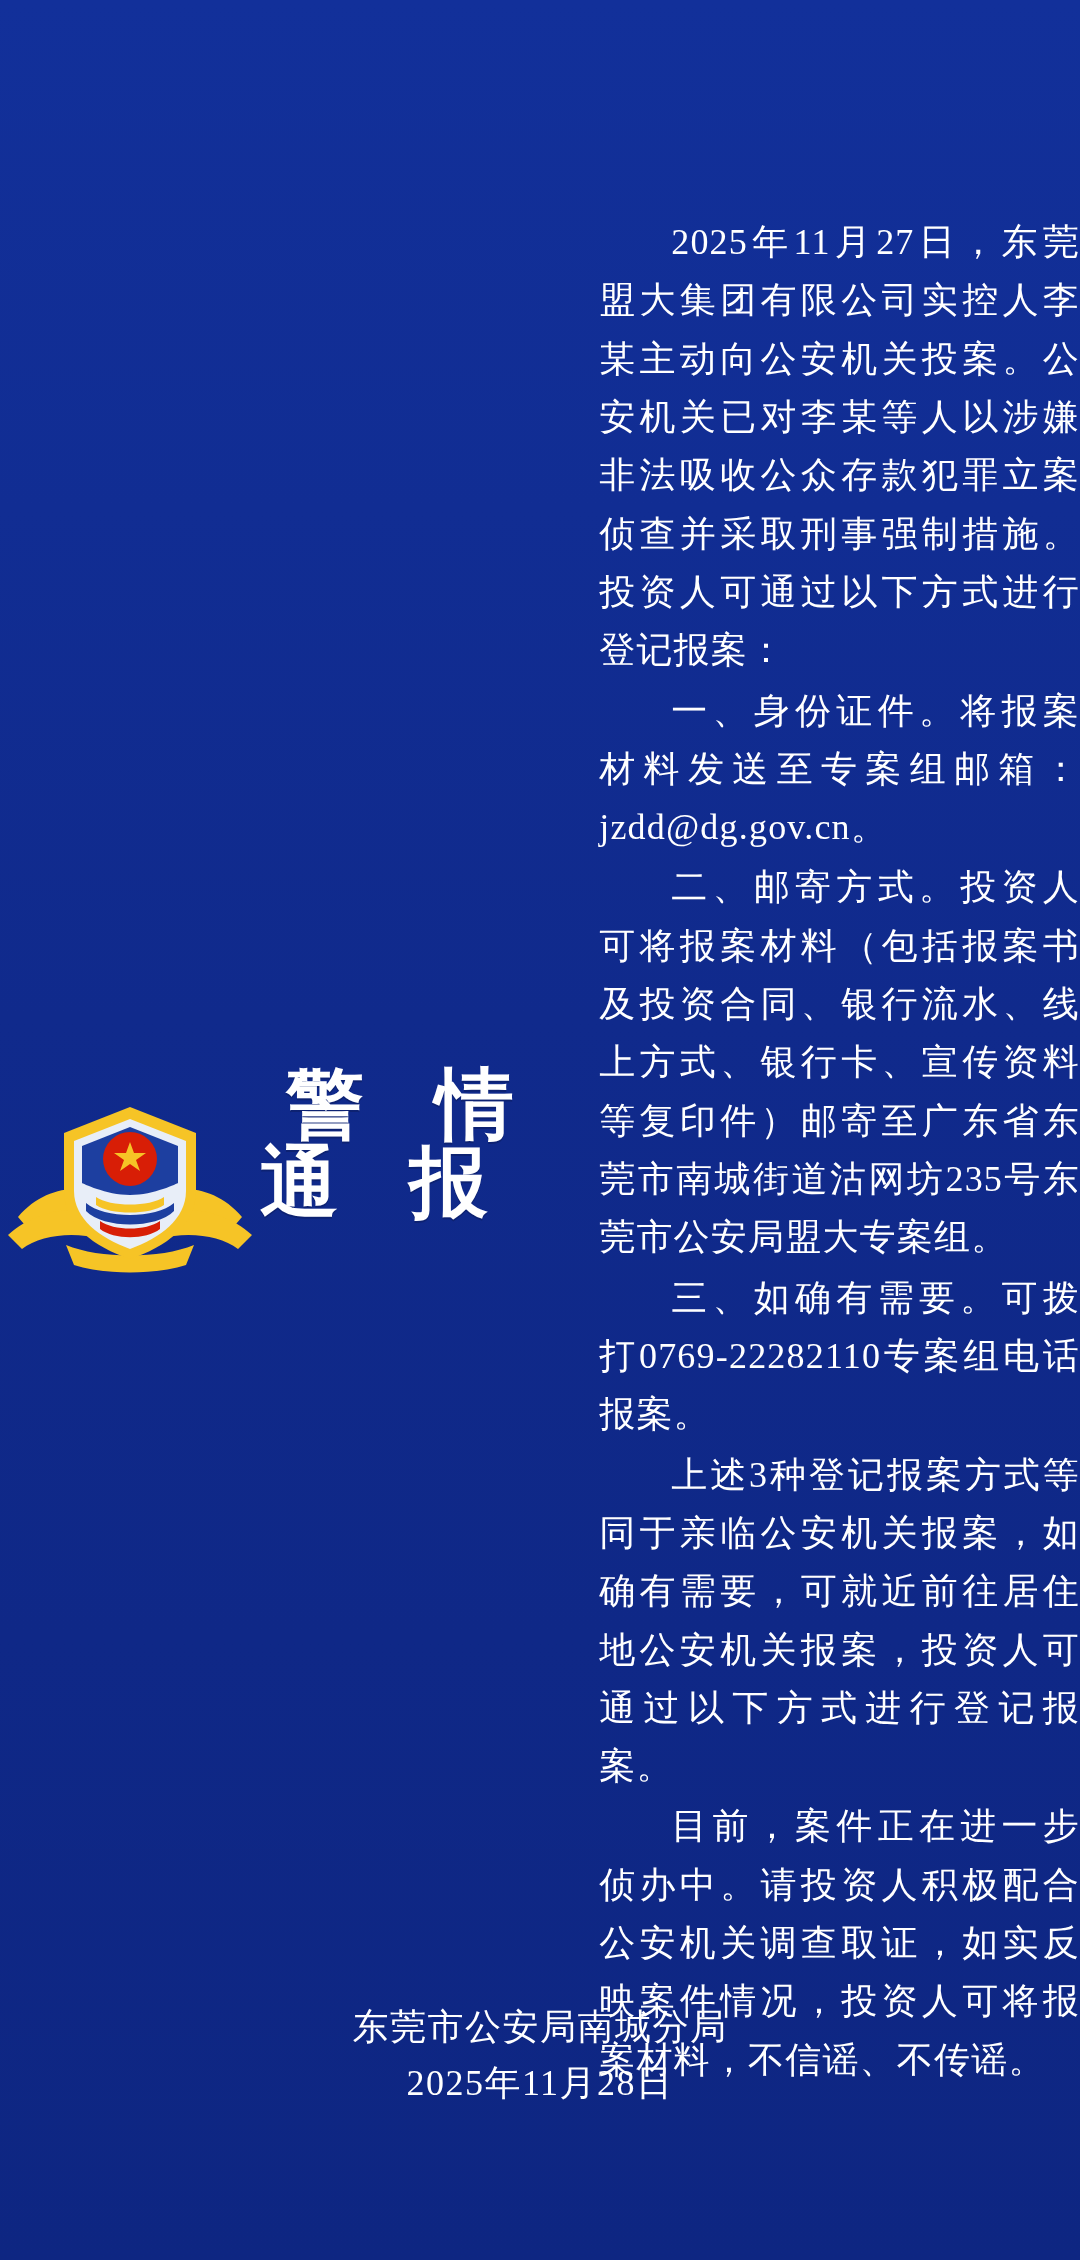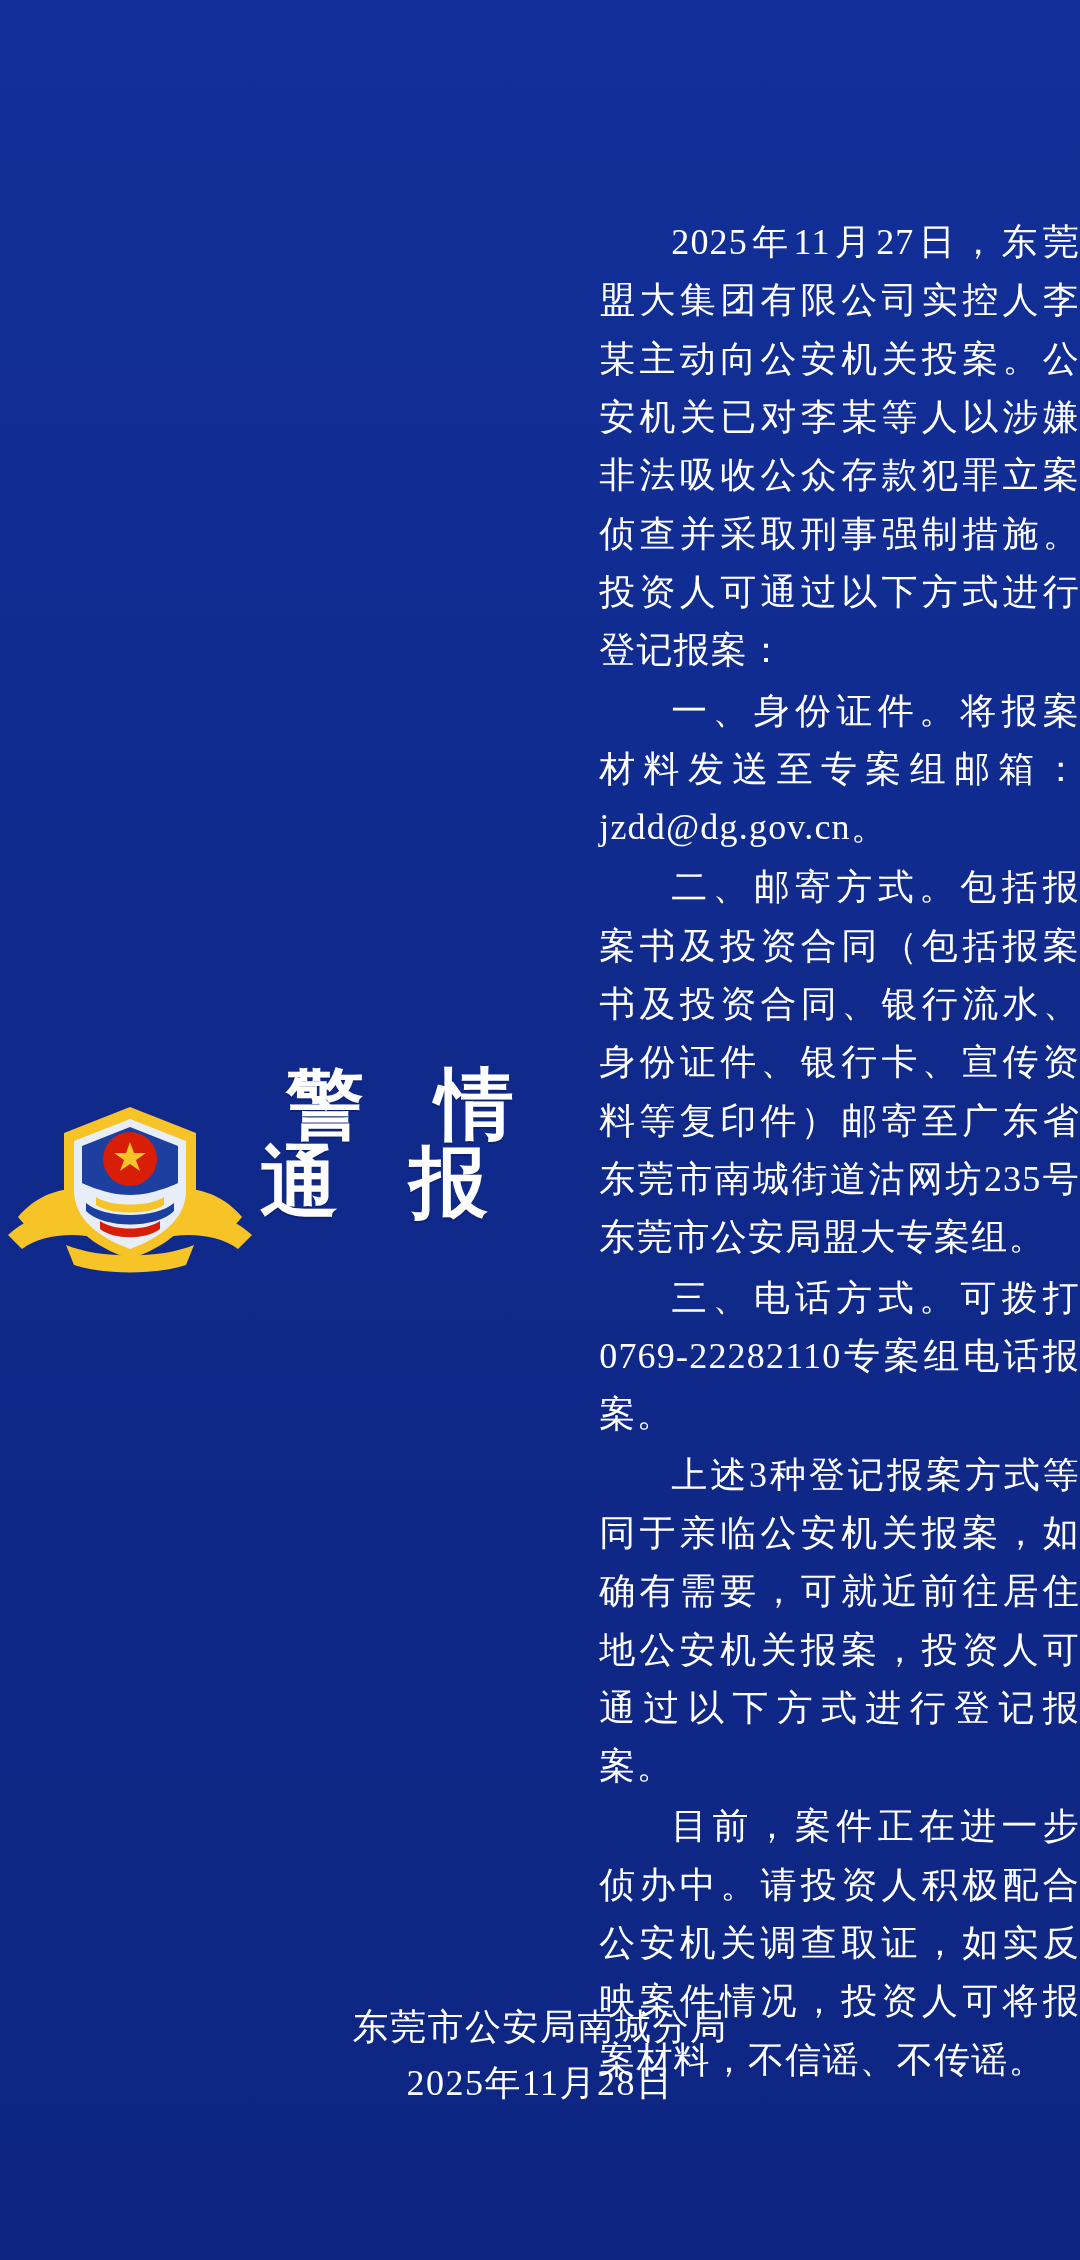--- a/index.html
+++ b/index.html
@@ -105,22 +105,22 @@
       <path d="M86 104 C104 120 156 120 174 104 L174 112 C156 130 104 130 86 112 Z" fill="#1d3fa0"></path>
       <path d="M100 122 C114 132 146 132 160 122 L160 130 C146 141 114 141 100 130 Z" fill="#d81e06"></path>
     </svg>
   </div>
 
   <div class="title">警 情 通 报</div>
 
   <div class="body-text">
     <p>2025年11月27日，东莞盟大集团有限公司实控人李某主动向公安机关投案。公安机关已对李某等人以涉嫌非法吸收公众存款犯罪立案侦查并采取刑事强制措施。投资人可通过以下方式进行登记报案：</p>
     <p>一、身份证件。将报案材料发送至专案组邮箱：jzdd@dg.gov.cn。</p>
-    <p>二、邮寄方式。包括报案书及投资合同（包括报案书及投资合同、银行流水、身份证件、银行卡、宣传资料等复印件）邮寄至广东省东莞市南城街道沽网坊235号东莞市公安局盟大专案组。</p>
-    <p>三、电话方式。可拨打0769-22282110专案组电话报案。</p>
+    <p>二、邮寄方式。投资人可将报案材料（包括报案书及投资合同、银行流水、线上方式、银行卡、宣传资料等复印件）邮寄至广东省东莞市南城街道沽网坊235号东莞市公安局盟大专案组。</p>
+    <p>三、如确有需要。可拨打0769-22282110专案组电话报案。</p>
     <p>上述3种登记报案方式等同于亲临公安机关报案，如确有需要，可就近前往居住地公安机关报案，投资人可通过以下方式进行登记报案。</p>
     <p>目前，案件正在进一步侦办中。请投资人积极配合公安机关调查取证，如实反映案件情况，投资人可将报案材料，不信谣、不传谣。</p>
   </div>
 
   <div class="footer">
     <div>东莞市公安局南城分局</div>
     <div>2025年11月28日</div>
   </div>
 
 </div>

